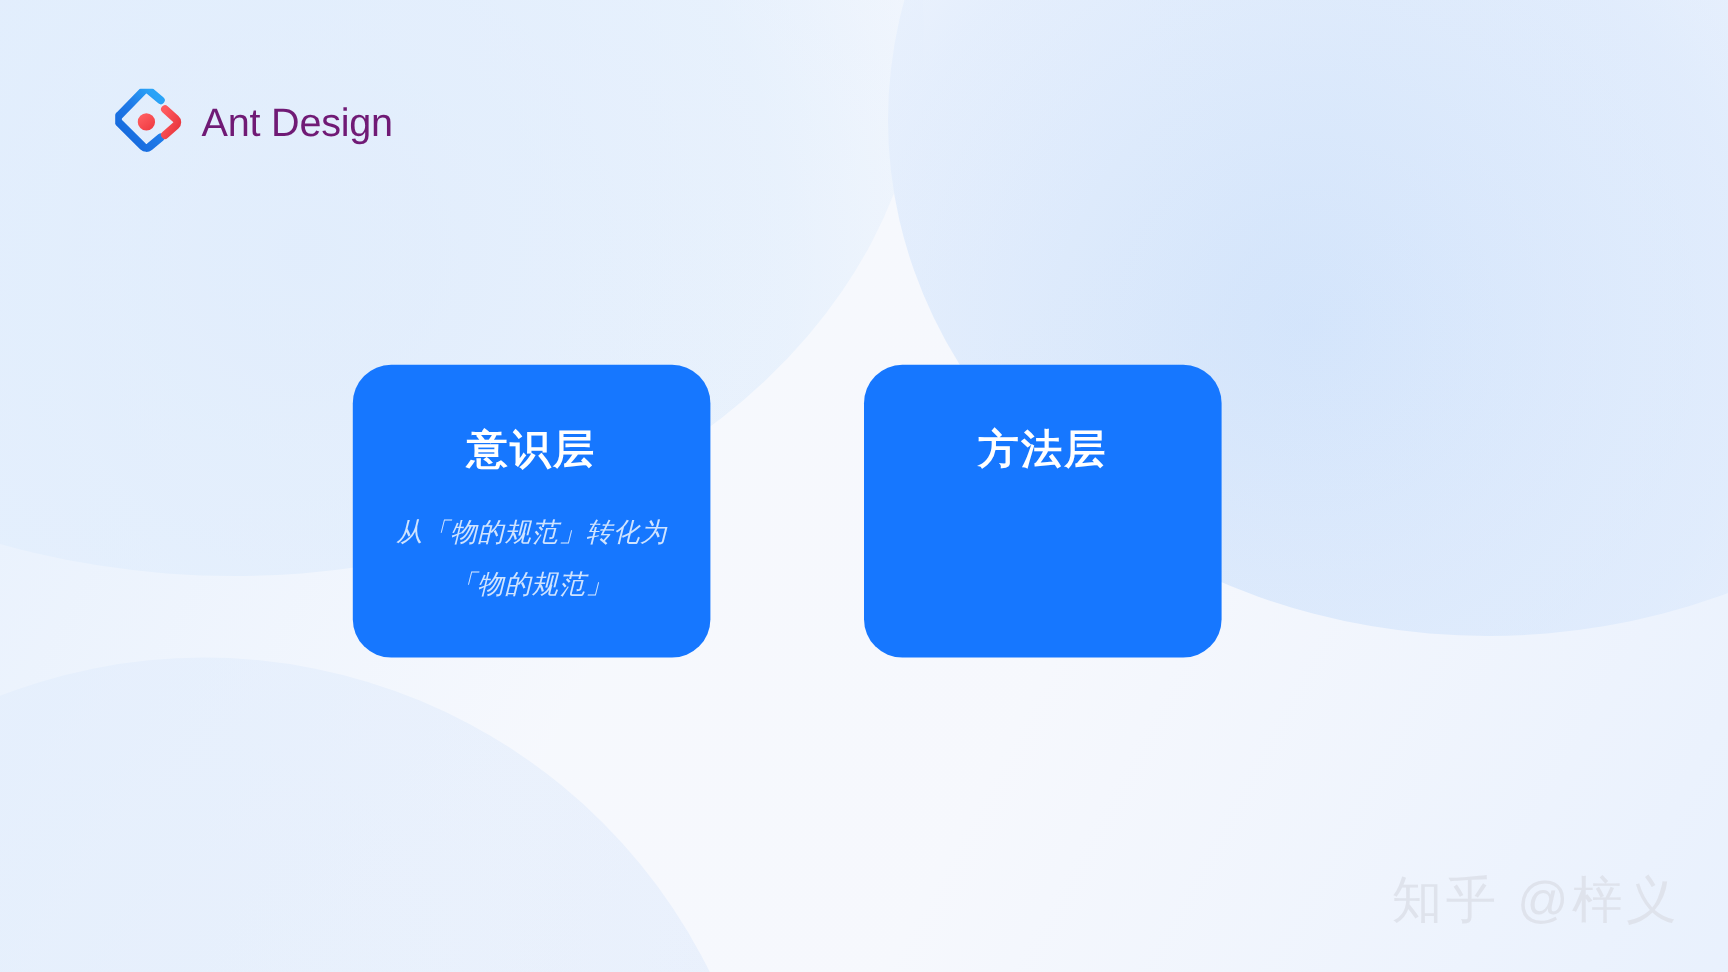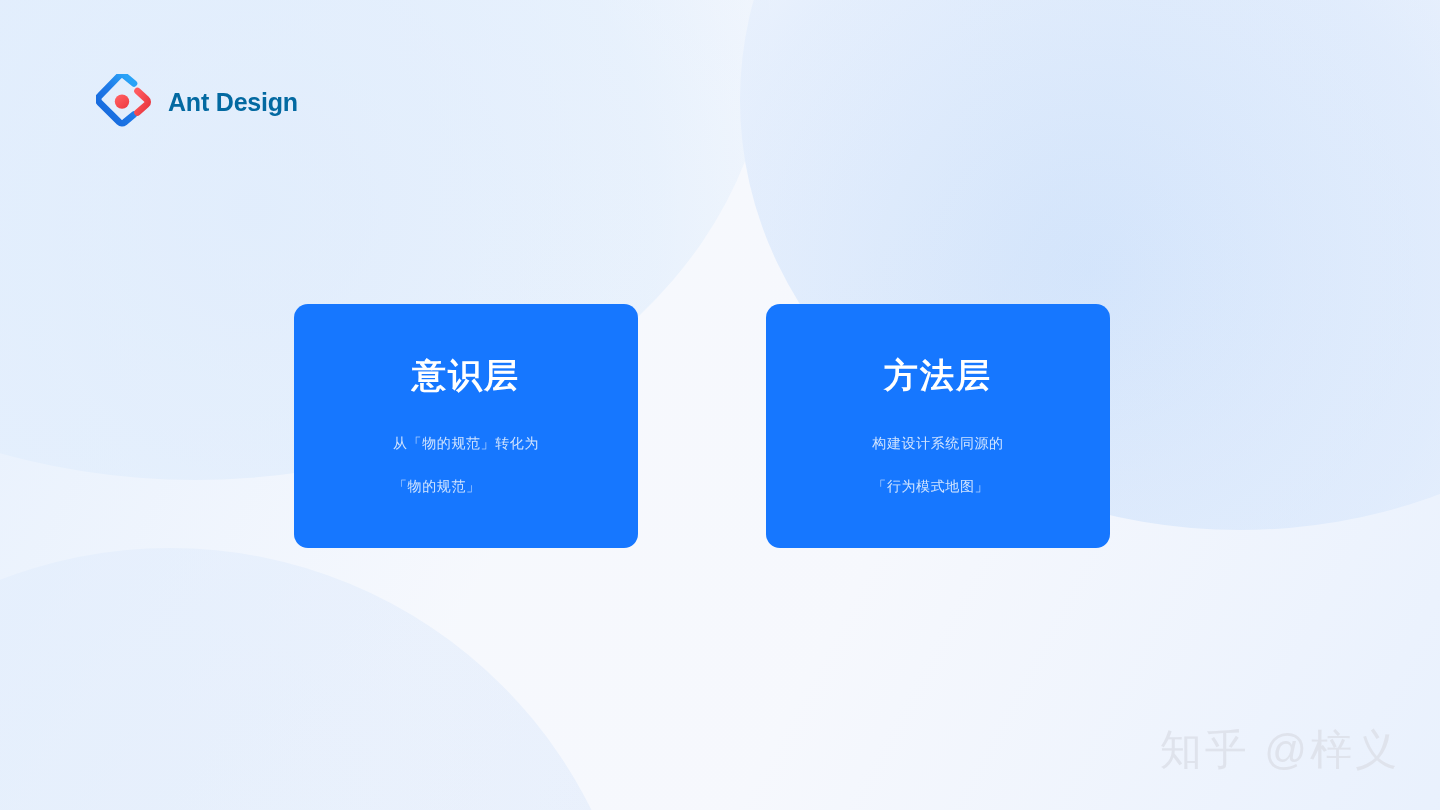--- a/index.html
+++ b/index.html
@@ -68,61 +68,62 @@
     display: flex;
     align-items: center;
     gap: 16px;
   }
   .brand-logo {
     width: 56px;
     height: 56px;
     display: block;
   }
   .brand-name {
-    font-size: 25px;
-    font-weight: bold;
-    color: #0369a1;
+    font-size: 33px;
+    font-weight: normal;
+    color: #701a75;
     letter-spacing: -0.2px;
     white-space: nowrap;
   }
 
   
   .cards {
     position: absolute;
     left: 294px;
     top: 304px;
     display: flex;
     gap: 128px;
   }
   .card {
-    width: 344px;
+    width: 298px;
     height: 244px;
-    border-radius: 14px;
+    border-radius: 32px;
     background: #1677ff;
     display: flex;
     flex-direction: column;
     align-items: center;
     justify-content: flex-start;
     box-sizing: border-box;
     padding-top: 54px;
   }
   .card-title {
     font-size: 34px;
     font-weight: bold;
     color: #ffffff;
     letter-spacing: 2px;
     line-height: 1;
     margin-bottom: 30px;
   }
   .card-body {
-    font-size: 14px;
+    font-size: 22px;
     color: rgba(255,255,255,0.80);
     line-height: 43px;
-    text-align: left;
+    text-align: center;
     letter-spacing: 0.6px;
+    font-style: italic;
   }
   .card-body-line {
     display: block;
   }
 
   
   .watermark {
     position: absolute;
     right: 40px;
     bottom: 32px;
@@ -177,23 +178,19 @@
     <div class="card">
       <div class="card-title">意识层</div>
       <div class="card-body">
         <span class="card-body-line">从「物的规范」转化为</span>
         <span class="card-body-line">「物的规范」</span>
       </div>
     </div>
 
     <div class="card">
       <div class="card-title">方法层</div>
-      <div class="card-body">
-        <span class="card-body-line">构建设计系统同源的</span>
-        <span class="card-body-line">「行为模式地图」</span>
-      </div>
     </div>
 
   </div>
 
   <div class="watermark">知乎 @梓义</div>
 
 </div>
 
 </body></html>

